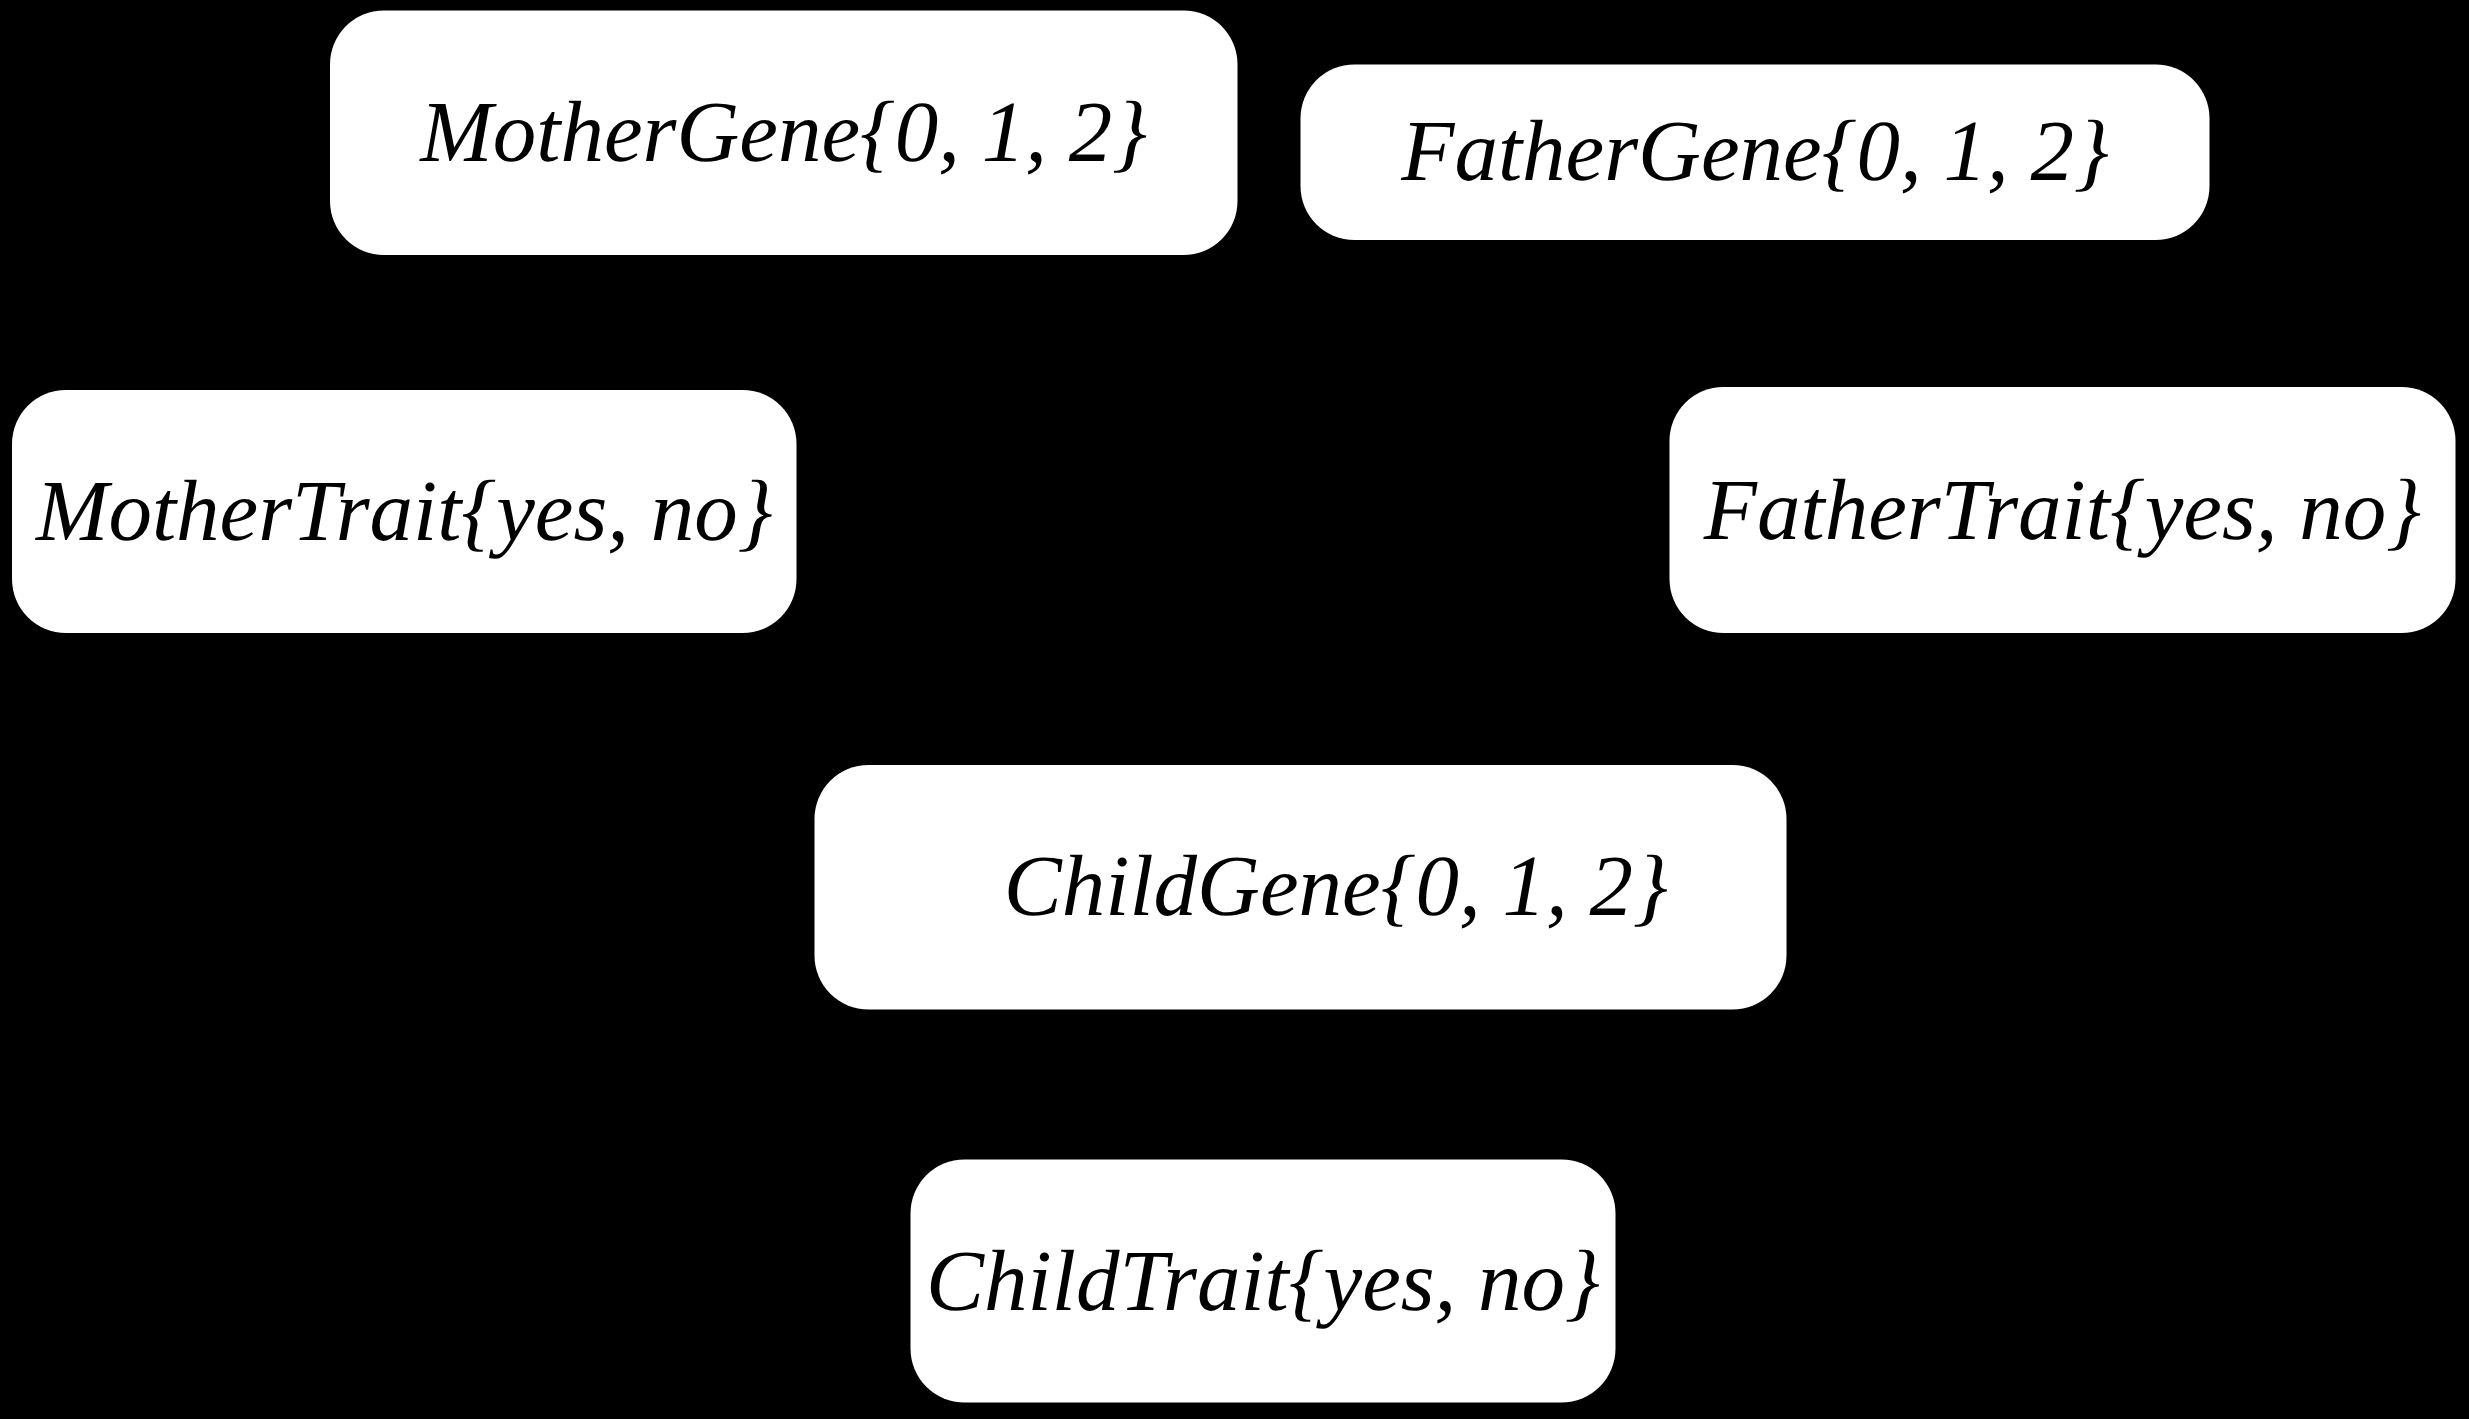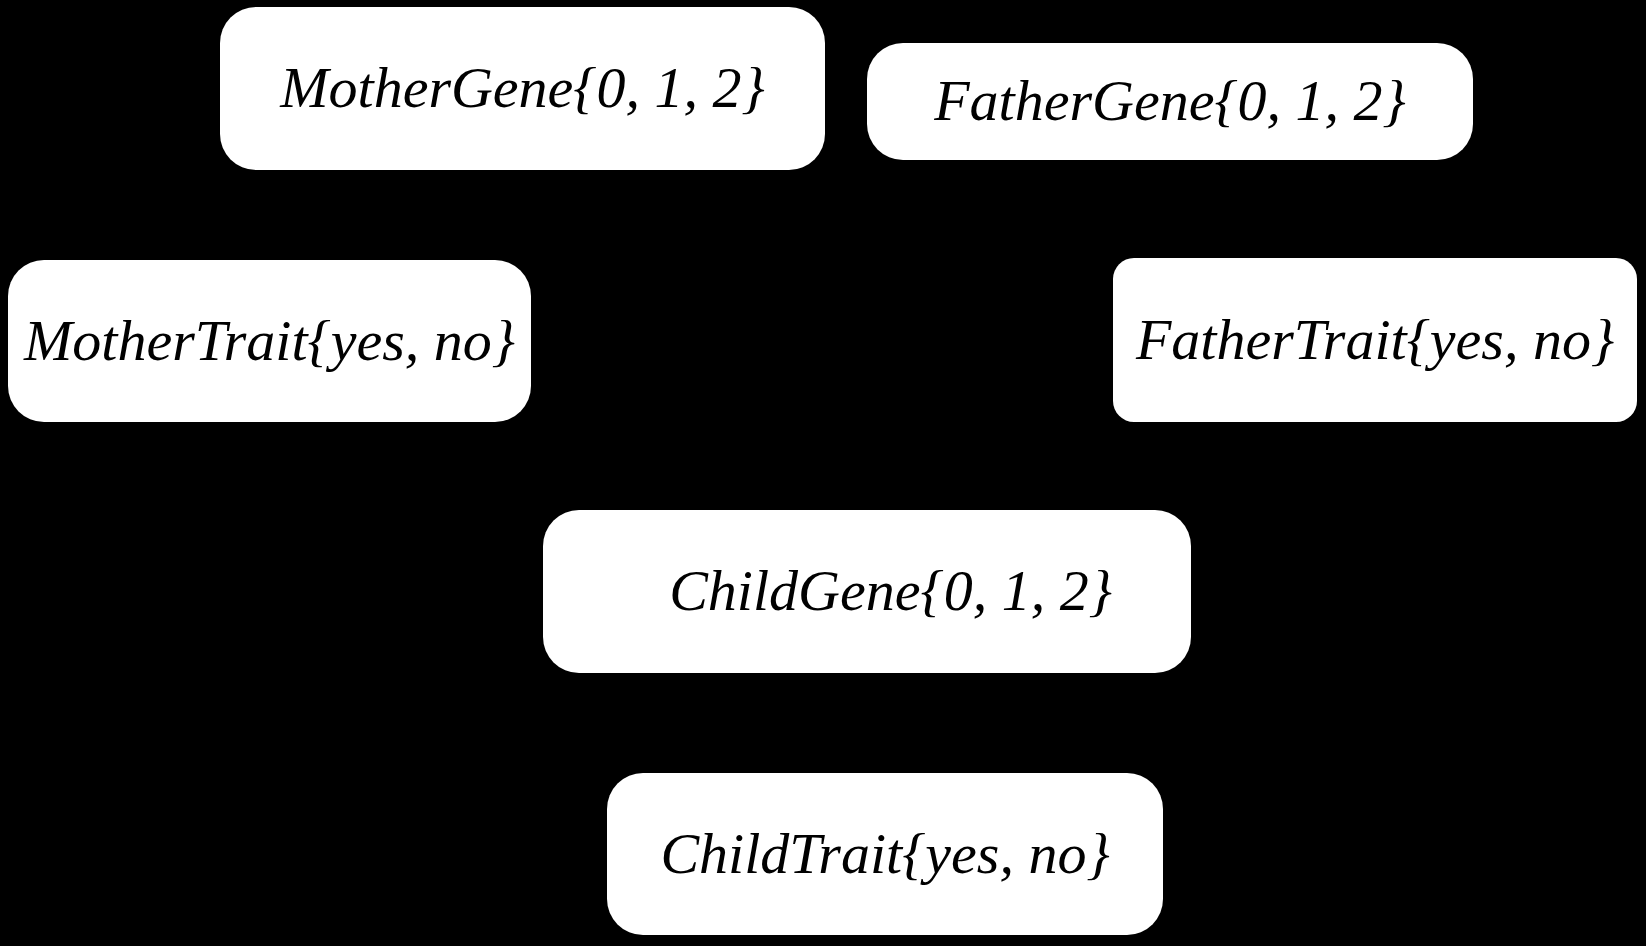--- a/index.html
+++ b/index.html
@@ -30,23 +30,23 @@
     line-height: 1.14;
   }
   .node-label, .node-domain {
     display: block;
     white-space: nowrap;
   }
   
   .pos-mother-gene  { left: 220px;  top: 7px;   width: 605px; height: 163px; }
   .pos-father-gene  { left: 867px;  top: 7px;   width: 606px; height: 117px; margin-top: 36px; }
   .pos-mother-trait { left: 8px;    top: 260px; width: 523px; height: 162px; }
-  .pos-father-trait { left: 1113px; top: 258px; width: 524px; height: 164px; border-radius: 21px; }
+  .pos-father-trait { left: 1113px; top: 258px; width: 524px; height: 164px; }
   .pos-child-gene   { left: 543px;  top: 510px; width: 601px; height: 163px; padding-left: 47px; }
-  .pos-child-trait  { left: 607px;  top: 773px; width: 556px; height: 162px; }
+  .pos-child-trait  { left: 607px;  top: 773px; width: 470px; height: 162px; }
 </style>
 </head>
 <body>
 
 <div id="canvas">
 
   <div class="node pos-mother-gene">
     <span class="node-label">MotherGene</span>
     <span class="node-domain">{0, 1, 2}</span>
   </div>

